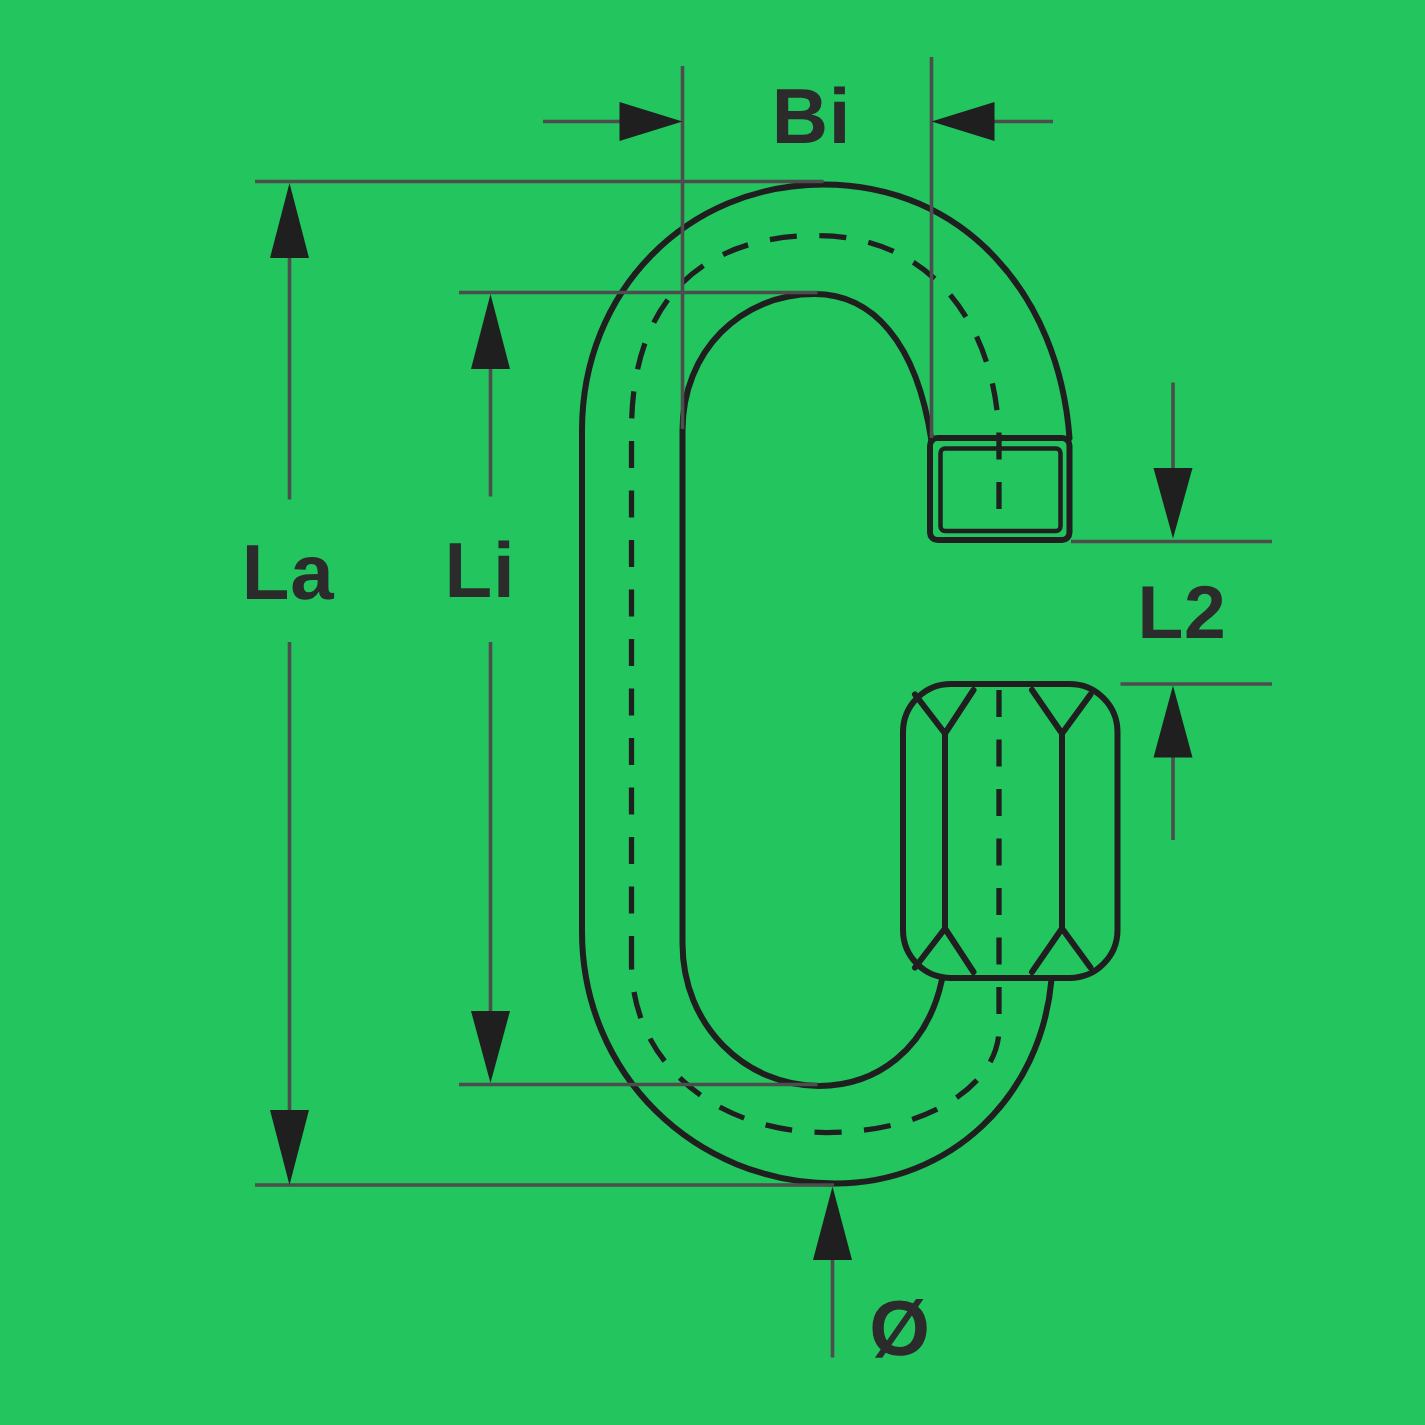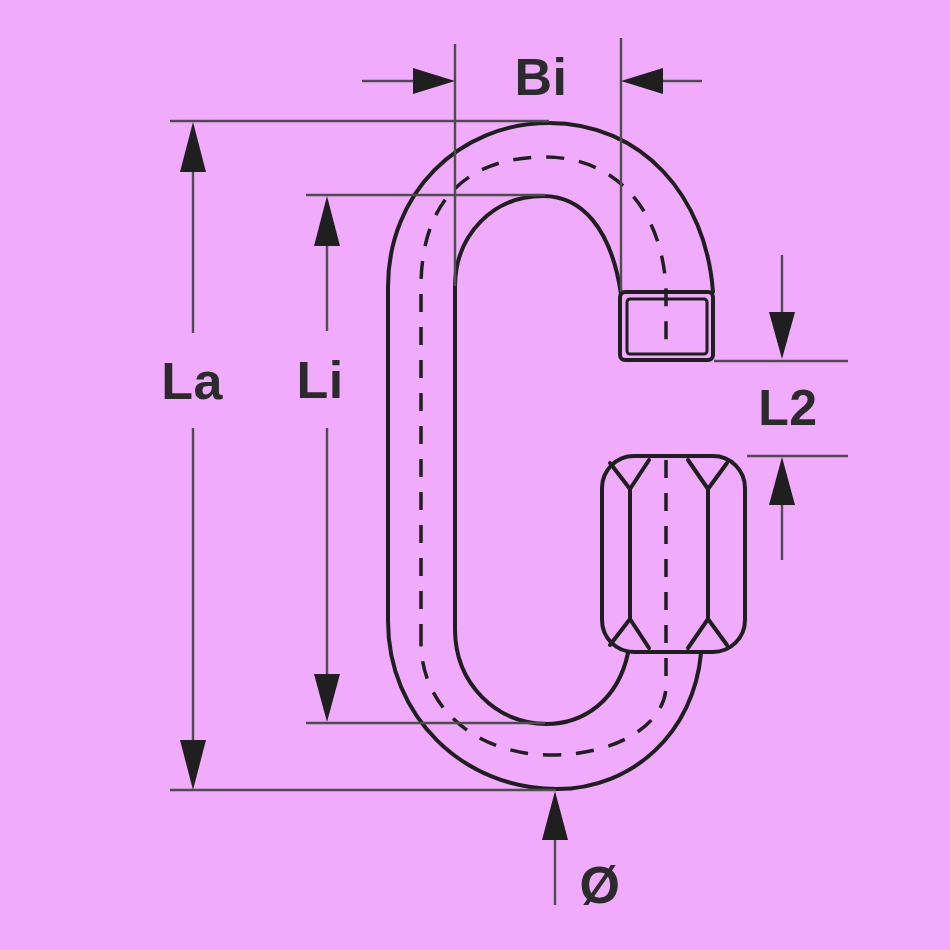--- a/index.html
+++ b/index.html
@@ -8,21 +8,21 @@
     width: 950px;
     height: 950px;
     background: #fafafa;
     font-family: "Liberation Sans", sans-serif;
     overflow: hidden;
   }
   .stage {
     position: relative;
     width: 950px;
     height: 950px;
-    background: #f0abfc;
+    background: #22c55e;
   }
   svg { display: block; }
   .dim-label {
     font-family: "Liberation Sans", sans-serif;
     font-weight: bold;
     letter-spacing: 0.5px;
   }
 </style>
 </head>
 <body>

